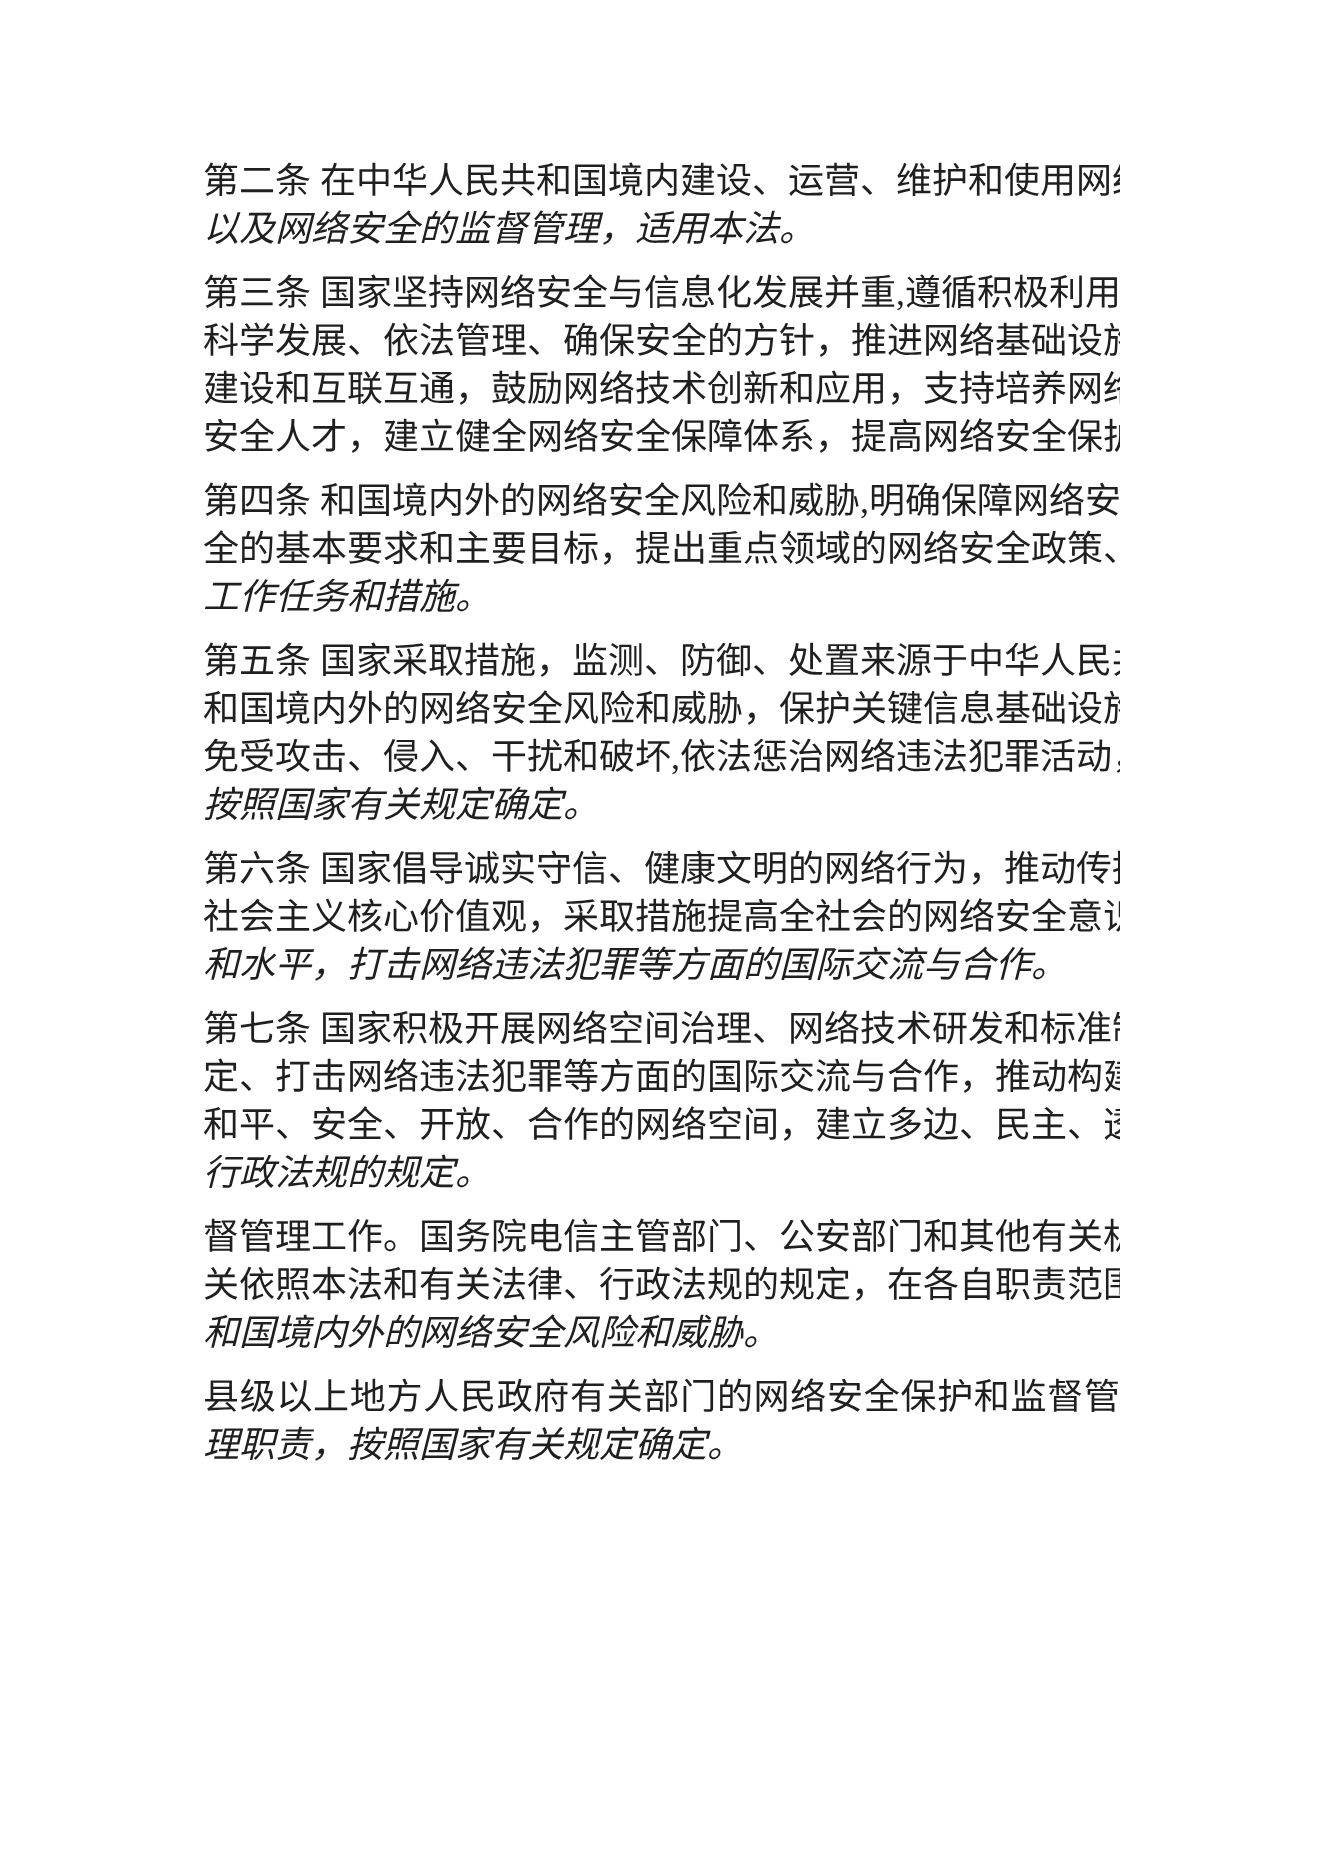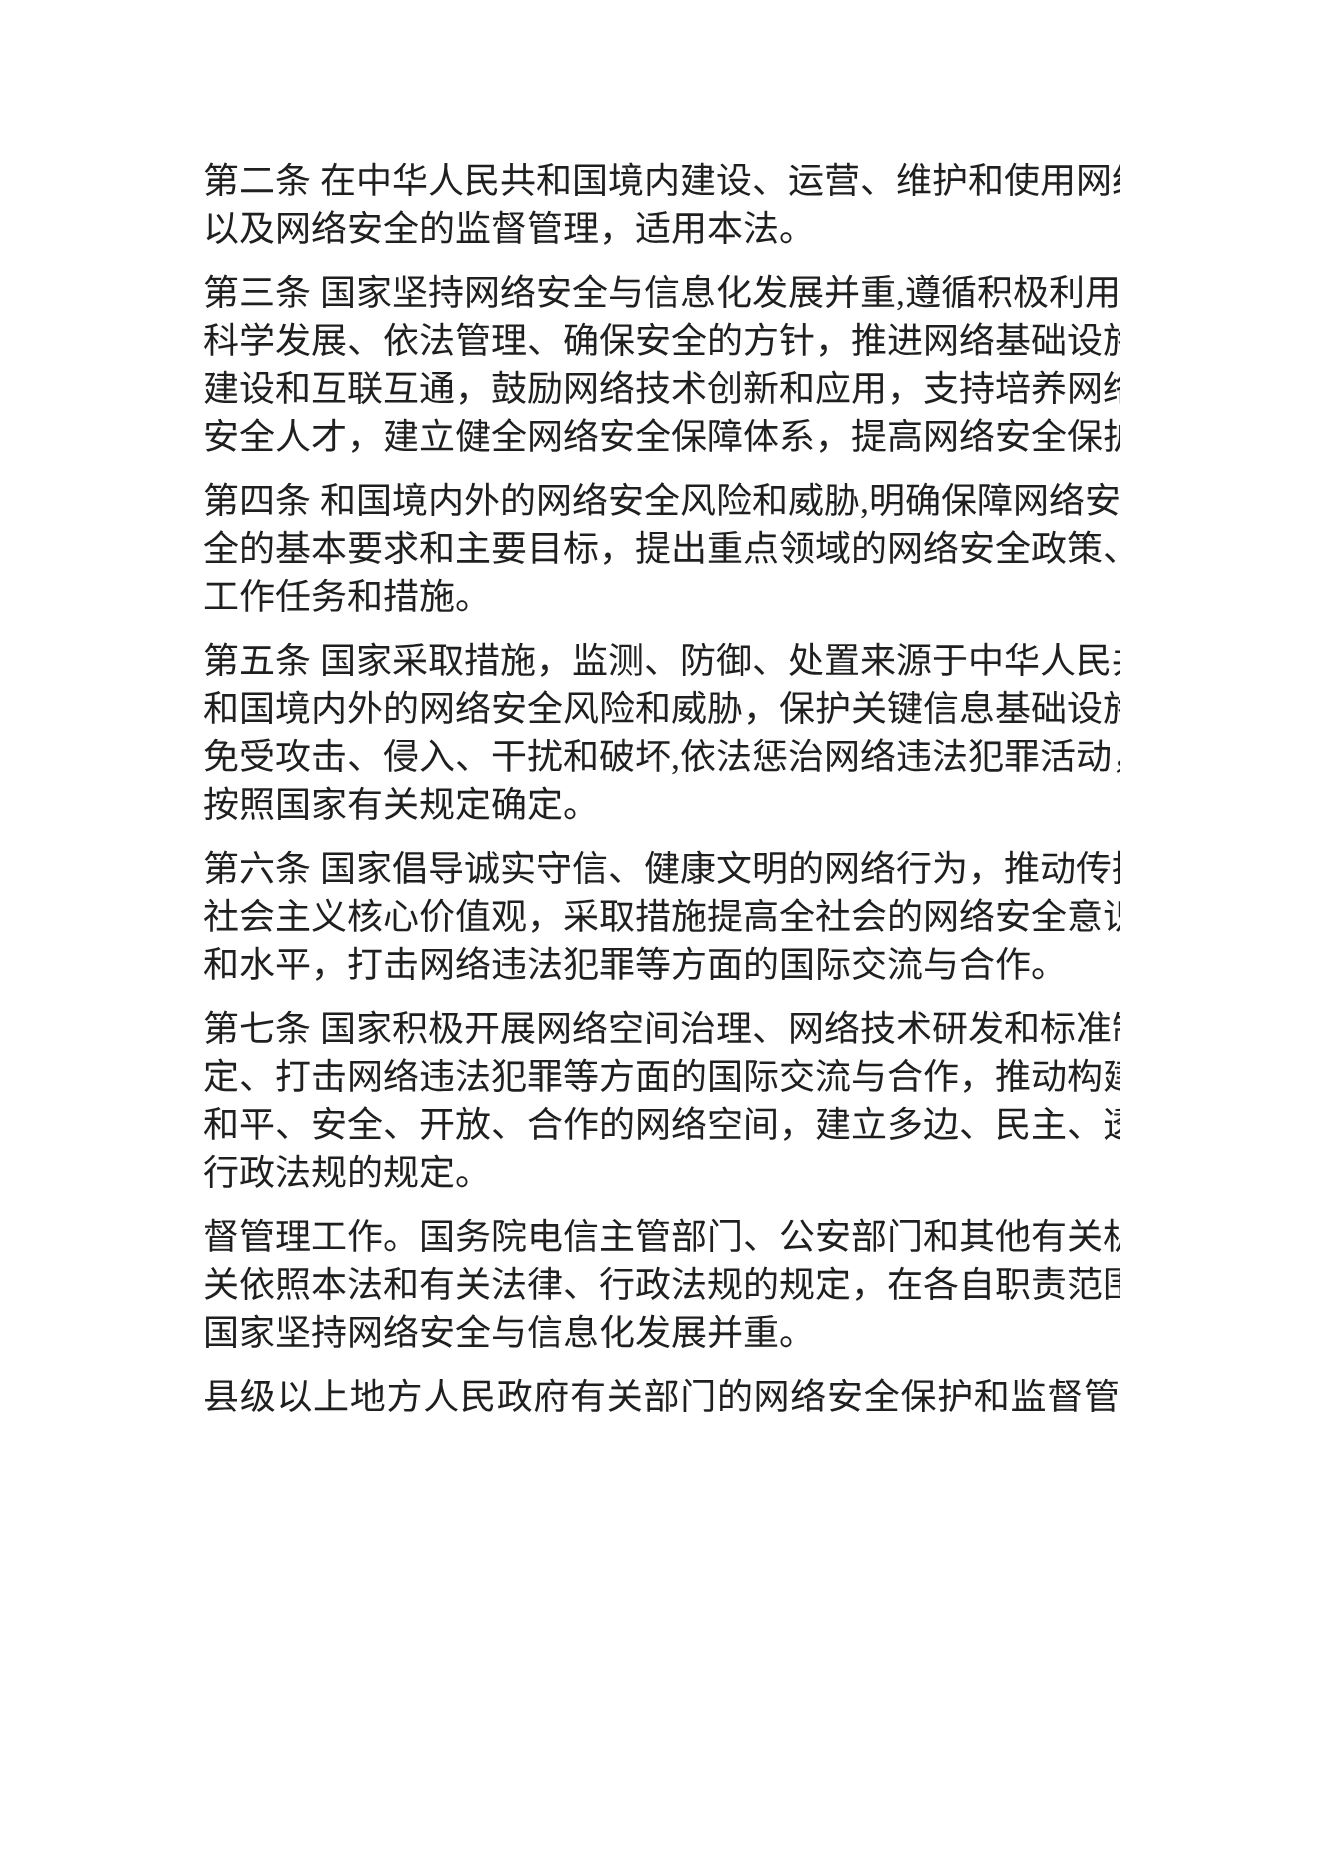--- a/index.html
+++ b/index.html
@@ -29,20 +29,21 @@
     display: block;
     width: 100%;
     text-align: justify;
     
     text-align-last: justify;
     white-space: nowrap;
     overflow: hidden;
   }
   .line.last {
     text-align-last: left;
+    font-style: italic;
   }
 </style>
 </head>
 <body>
 
 <div class="page">
 
   <p class="para">
     <span class="line">第二条 在中华人民共和国境内建设、运营、维护和使用网络，</span>
     <span class="line last">以及网络安全的监督管理，适用本法。</span>
@@ -77,20 +78,21 @@
   <p class="para">
     <span class="line">第七条 国家积极开展网络空间治理、网络技术研发和标准制</span>
     <span class="line">定、打击网络违法犯罪等方面的国际交流与合作，推动构建</span>
     <span class="line">和平、安全、开放、合作的网络空间，建立多边、民主、透</span>
     <span class="line last">行政法规的规定。</span>
   </p>
 
   <p class="para">
     <span class="line">督管理工作。国务院电信主管部门、公安部门和其他有关机</span>
     <span class="line">关依照本法和有关法律、行政法规的规定，在各自职责范围</span>
-    <span class="line last">国家坚持网络安全与信息化发展并重。</span>
+    <span class="line last">和国境内外的网络安全风险和威胁。</span>
   </p>
 
   <p class="para">
     <span class="line">县级以上地方人民政府有关部门的网络安全保护和监督管</span>
+    <span class="line last">理职责，按照国家有关规定确定。</span>
   </p>
 
 </div>
 
 </body></html>

